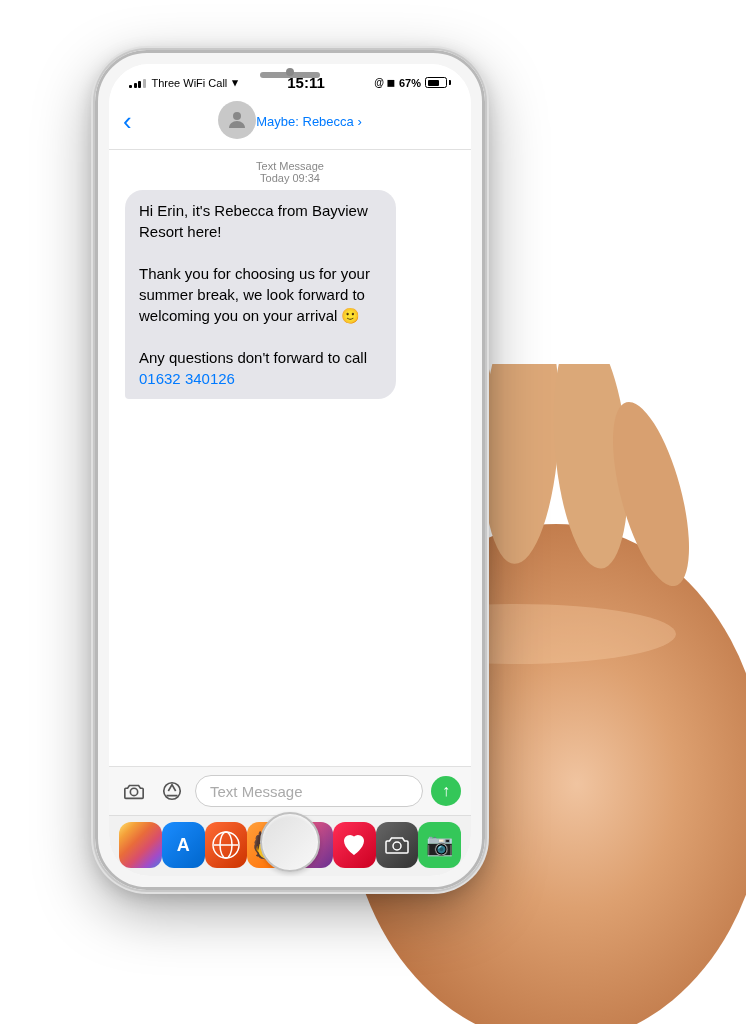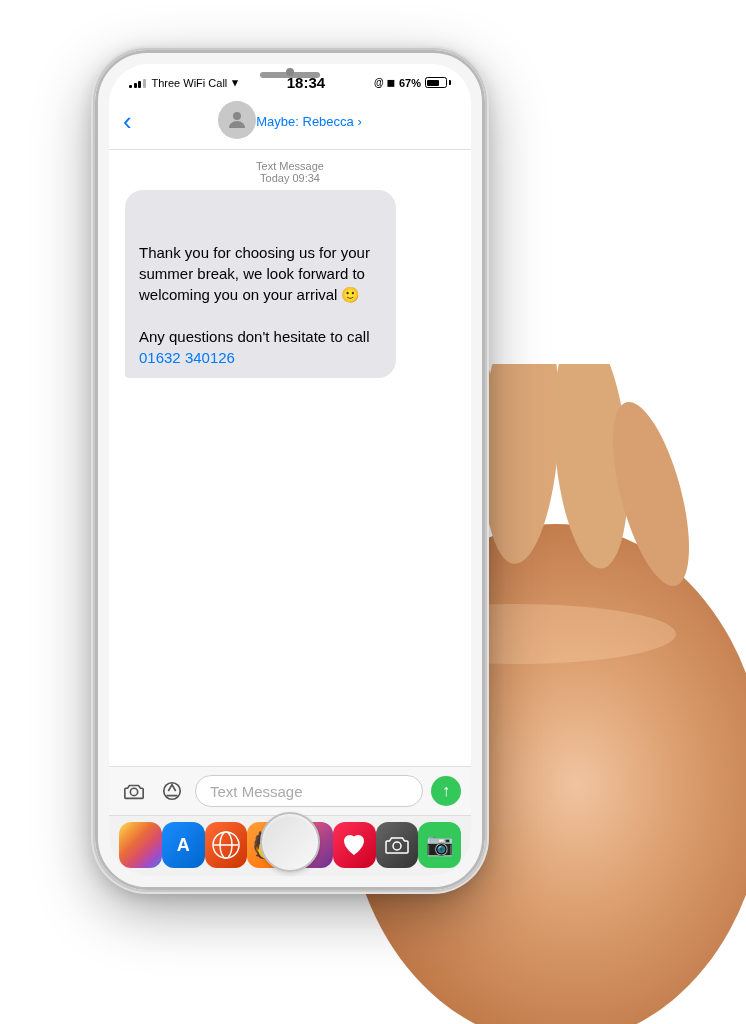--- a/index.html
+++ b/index.html
@@ -417,21 +417,21 @@
         <div class="status-left">
           <div class="signal-bars">
             <span></span>
               <span></span>
               <span></span>
               <span></span>
           </div>
           <span style="margin-left:4px; font-size:11px; font-weight:500;">Three WiFi Call</span>
           <span style="margin-left:3px; font-size:11px;">▾</span>
         </div>
-        <div class="status-center">18:34</div>
+        <div class="status-center">15:11</div>
         <div class="status-right">
           <span style="font-size:10px;">@ ◼</span>
           <span style="font-size:11px; font-weight:700;">67%</span>
           <div class="battery-icon">
             <div class="battery-body">
               <div class="battery-fill"></div>
             </div>
             <div class="battery-cap"></div>
           </div>
         </div>
@@ -451,24 +451,25 @@
           <span class="contact-name">Maybe: Rebecca ›</span>
         </div>
       </div>
 
       <div class="chat-area">
         <div class="message-meta">
           <div>Text Message</div>
           <div>Today 09:34</div>
         </div>
         <div class="message-bubble">
+          <span>Hi Erin, it's Rebecca from Bayview Resort here!</span>
           <br><br>
           <span>Thank you for choosing us for your summer break, we look forward to welcoming you on your arrival 🙂</span>
           <br><br>
-          <span>Any questions don't hesitate to call</span>
+          <span>Any questions don't forward to call</span>
           <a href="#">01632 340126</a>
         </div>
       </div>
 
       <div class="input-bar">
         <div class="input-icon-btn">
           <svg width="22" height="22" viewBox="0 0 24 24" fill="none" stroke="#555" stroke-width="1.8">
             <circle cx="12" cy="13" r="4"></circle>
             <path d="M3 9h2l2-3h10l2 3h2a1 1 0 011 1v9a1 1 0 01-1 1H3a1 1 0 01-1-1V10a1 1 0 011-1z"></path>
           </svg>

